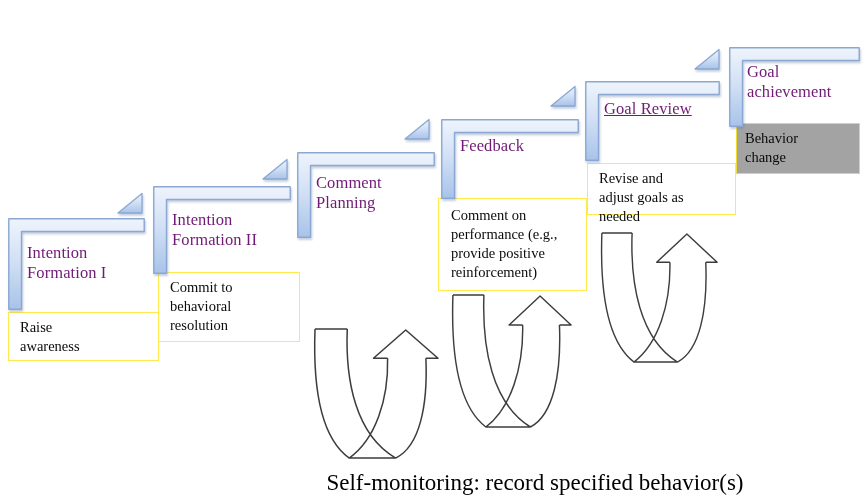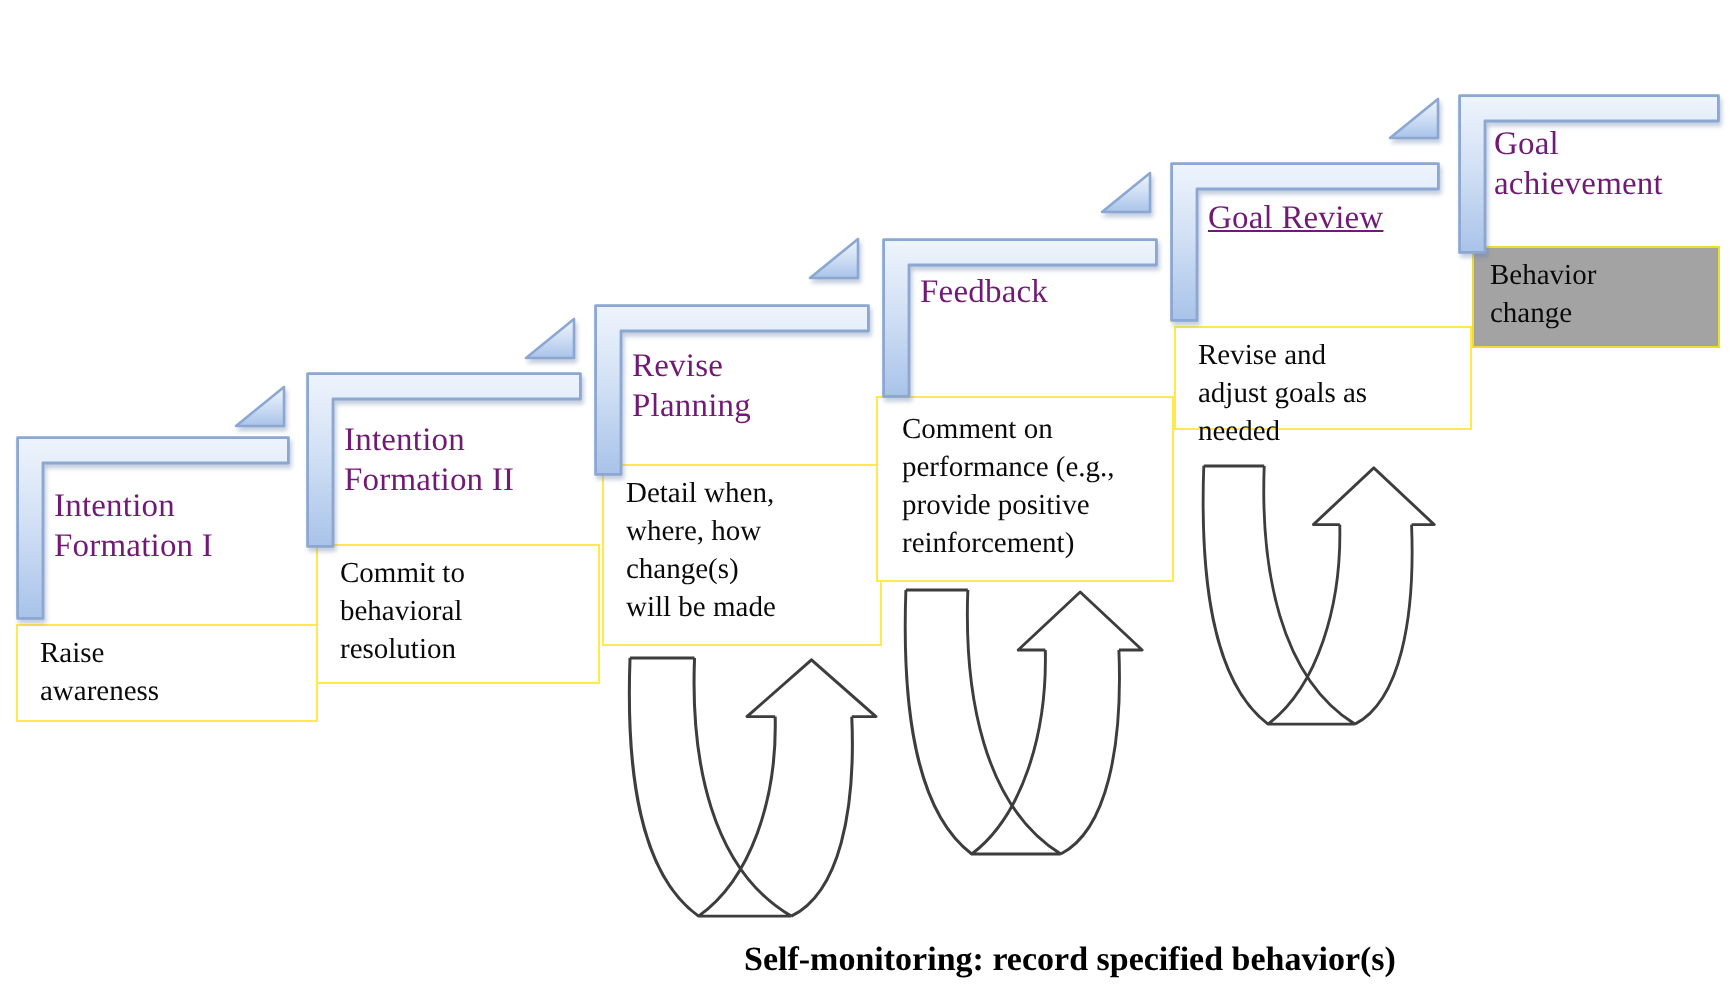--- a/index.html
+++ b/index.html
@@ -19,21 +19,21 @@
     position:absolute;left:11px;top:5px;right:4px;
     font-size:14.5px;line-height:19px;white-space:pre-line;color:#0a0a0a;
   }
   .bracket-svg,.tri-svg{
     position:absolute;overflow:visible;
     filter:drop-shadow(1.5px 2px 1px rgba(100,125,170,.38));
   }
   .uturn-svg{position:absolute;overflow:visible;}
   .caption{
     position:absolute;left:285px;top:470px;width:500px;text-align:center;
-    font-size:17px;font-weight:bold;color:#000;
+    font-size:23px;font-weight:normal;color:#000;
   }
 </style>
 </head>
 <body>
 
 <div id="stage">
 
   <svg width="0" height="0" style="position:absolute" aria-hidden="true">
     <defs>
       <linearGradient id="blueGrad" x1="0" y1="0" x2="0" y2="1">
@@ -45,26 +45,20 @@
   </svg>
 
   <div class="desc-box" style="left:8px;top:312px;width:151px;height:49px;">
     <div class="desc-text">Raise
 awareness</div>
   </div>
   <div class="desc-box" style="left:158px;top:272px;width:142px;height:70px;">
     <div class="desc-text">Commit to
 behavioral
 resolution</div>
-  </div>
-  <div class="desc-box" style="left:301px;top:232px;width:140px;height:91px;">
-    <div class="desc-text">Detail when,
-where, how
-change(s)
-will be made</div>
   </div>
   <div class="desc-box" style="left:438px;top:198px;width:149px;height:93px;">
     <div class="desc-text" style="top:7px;left:12px;">Comment on
 performance (e.g.,
 provide positive
 reinforcement)</div>
   </div>
   <div class="desc-box" style="left:587px;top:163px;width:149px;height:52px;">
     <div class="desc-text">Revise and
 adjust goals as
@@ -107,21 +101,21 @@
     <polygon points="1,21 25,1.5 25,21" fill="url(#blueGrad)" stroke="#8ba7d2" stroke-width="1.3" stroke-linejoin="round"></polygon>
   </svg>
   <svg class="tri-svg" style="left:694px;top:48px;" width="26" height="22" viewBox="0 0 26 22">
     <polygon points="1,21 25,1.5 25,21" fill="url(#blueGrad)" stroke="#8ba7d2" stroke-width="1.3" stroke-linejoin="round"></polygon>
   </svg>
 
   <div class="step-title" style="left:27px;top:243px;width:112px;">Intention
 Formation I</div>
   <div class="step-title" style="left:172px;top:210px;width:112px;">Intention
 Formation II</div>
-  <div class="step-title" style="left:316px;top:173px;width:95px;">Revise
+  <div class="step-title" style="left:316px;top:173px;width:95px;">Comment
 Planning</div>
   <div class="step-title" style="left:460px;top:136px;width:105px;">Feedback</div>
   <div class="step-title" style="left:604px;top:99px;width:112px;text-decoration:underline;">Goal Review</div>
   <div class="step-title" style="left:747px;top:62px;width:118px;">Goal
 achievement</div>
 
   <svg class="uturn-svg" style="left:313px;top:327px;" width="127" height="134" viewBox="0 0 126 137" preserveAspectRatio="none">
     <path d="M2,2 L34,2 M2,2 C0,58 6,112 36,134 L82,134 M34,2 C32,54 42,110 82,134 M74,32 C75,74 62,115 36,134 M112,32 C114,80 106,122 82,134 M74,32 L60,32 L92,3 L124,32 L112,32" fill="none" stroke="#3d3d3d" stroke-width="1.5" stroke-linejoin="round"></path>
   </svg>
   <svg class="uturn-svg" style="left:451px;top:293px;" width="122" height="137" viewBox="0 0 126 137" preserveAspectRatio="none">

